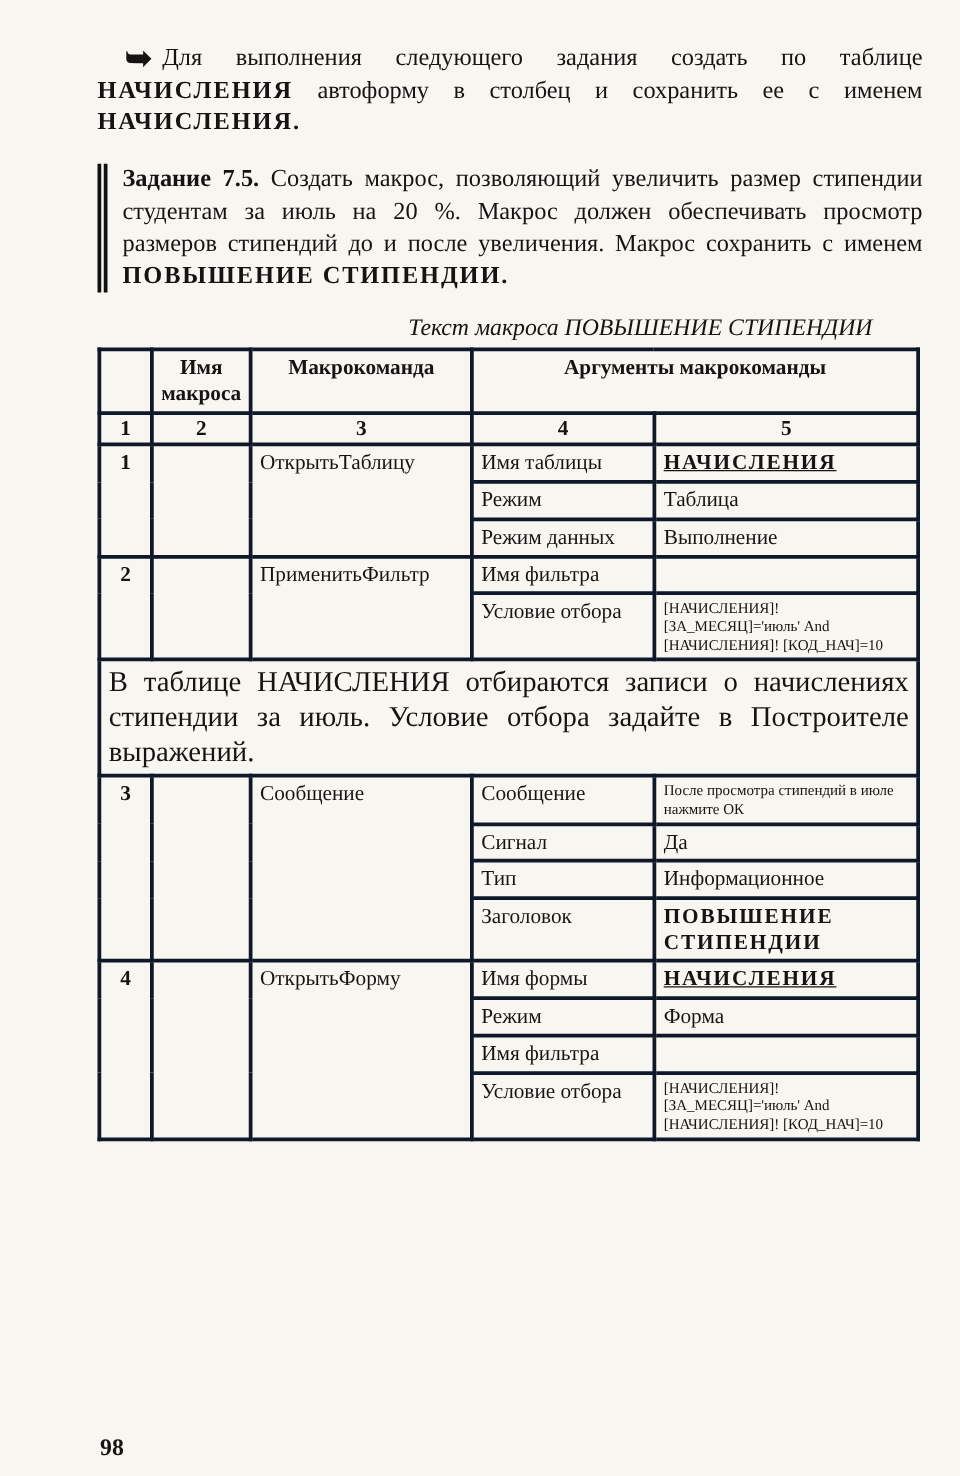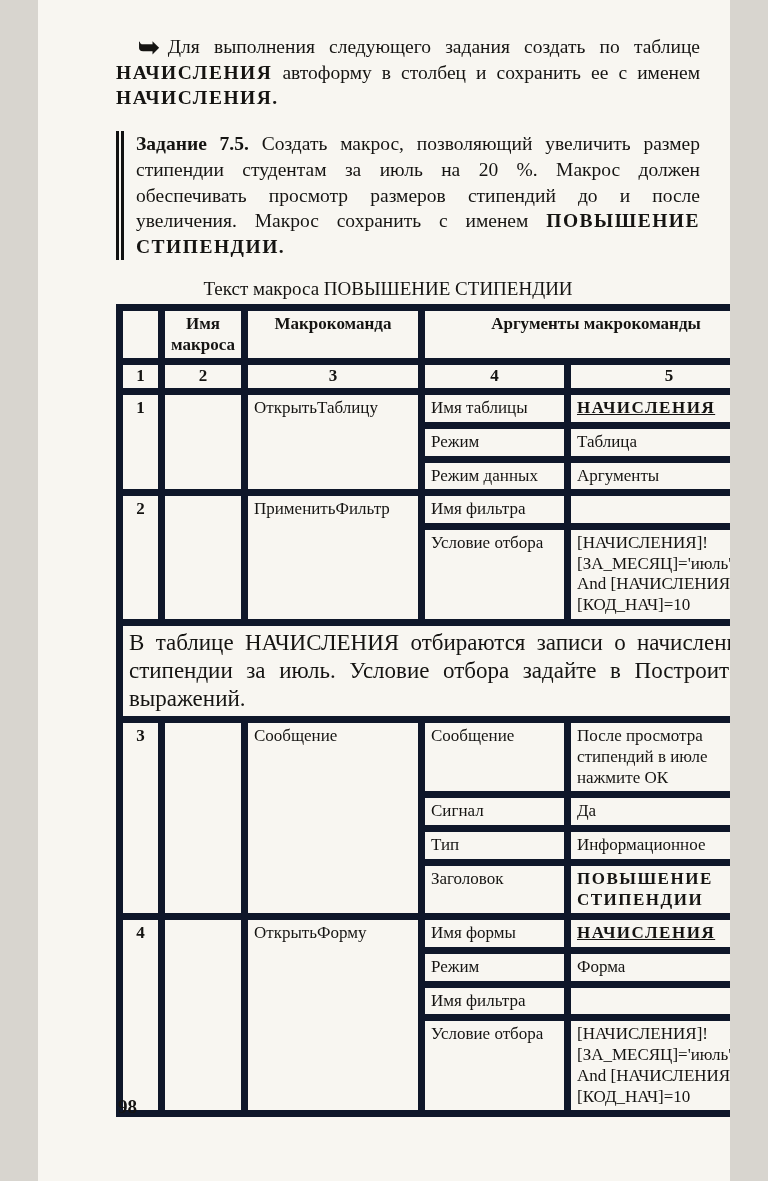--- a/index.html
+++ b/index.html
@@ -1,18 +1,18 @@
 <!DOCTYPE html>
 <html><head>
 <meta charset="utf-8">
 <style>
   html,body{margin:0;padding:0;background:#d8d5cf;}
   .page{
     position:relative;
-    width:692px;height:1181px;
+    width:768px;height:1181px;
     margin:0 auto;
     background:#f8f6f1;
     color:#151412;
     font-family:"Liberation Serif","DejaVu Serif",serif;
     box-sizing:border-box;
     padding:34px 30px 0 78px;
     overflow:hidden;
   }
   p{margin:0;}
   .para{font-size:19.5px;line-height:1.32;text-align:justify;}
@@ -37,33 +37,34 @@
     margin:14px 0 8px 0;
   }
   .indent{ text-indent:26px; }
   .menu-cmd{
     text-align:center;
     font-weight:700;
     font-size:20px;
     margin:10px 0 6px 0;
   }
   .table-caption{
-    text-align:center;
+    text-align:right;
     font-size:19px;
     margin:8px 40px 4px 0;
+    font-style:italic;
   }
   table.macro{
     border-collapse:collapse;
     width:658px;
     font-size:17px;
     line-height:1.22;
     background:transparent;
   }
   table.macro th, table.macro td{
-    border:7px solid #0f172a;
+    border:3px solid #0f172a;
     padding:3px 6px;
     vertical-align:top;
   }
   table.macro{border:2px solid #1a1a1a;}
   th.h{
     font-weight:700;
     text-align:center;
     vertical-align:middle;
     padding:4px 4px;
   }
@@ -76,24 +77,24 @@
   td.cmd{font-weight:400;}
   td.arg{}
   td.val{}
   .u{text-decoration:underline;}
   td.capsv{font-weight:700;letter-spacing:1.5px;}
   td.note{
     padding:4px 8px;
     text-align:justify;
     font-size:23px;
   }
-  td.cond{font-size:17px;}
+  td.cond{font-size:12px;}
   .pageno{
     position:absolute;
-    left:80px;top:1096px;
+    left:80px;top:1148px;
     font-size:19px;
     font-weight:700;
     font-family:Liberation Serif, serif;
   }
 </style>
 </head>
 <body>
 
 <div class="page">
 
@@ -144,21 +145,21 @@
         <td class="cmd" rowspan="3">ОткрытьТаблицу</td>
         <td class="arg">Имя таблицы</td>
         <td class="val capsv u">НАЧИСЛЕНИЯ</td>
       </tr>
       <tr>
         <td class="arg">Режим</td>
         <td class="val">Таблица</td>
       </tr>
       <tr>
         <td class="arg">Режим данных</td>
-        <td class="val">Аргументы</td>
+        <td class="val">Выполнение</td>
       </tr>
 
       <tr>
         <td class="numcell" rowspan="2">2</td>
         <td rowspan="2"></td>
         <td class="cmd" rowspan="2">ПрименитьФильтр</td>
         <td class="arg">Имя фильтра</td>
         <td class="val"></td>
       </tr>
       <tr>

